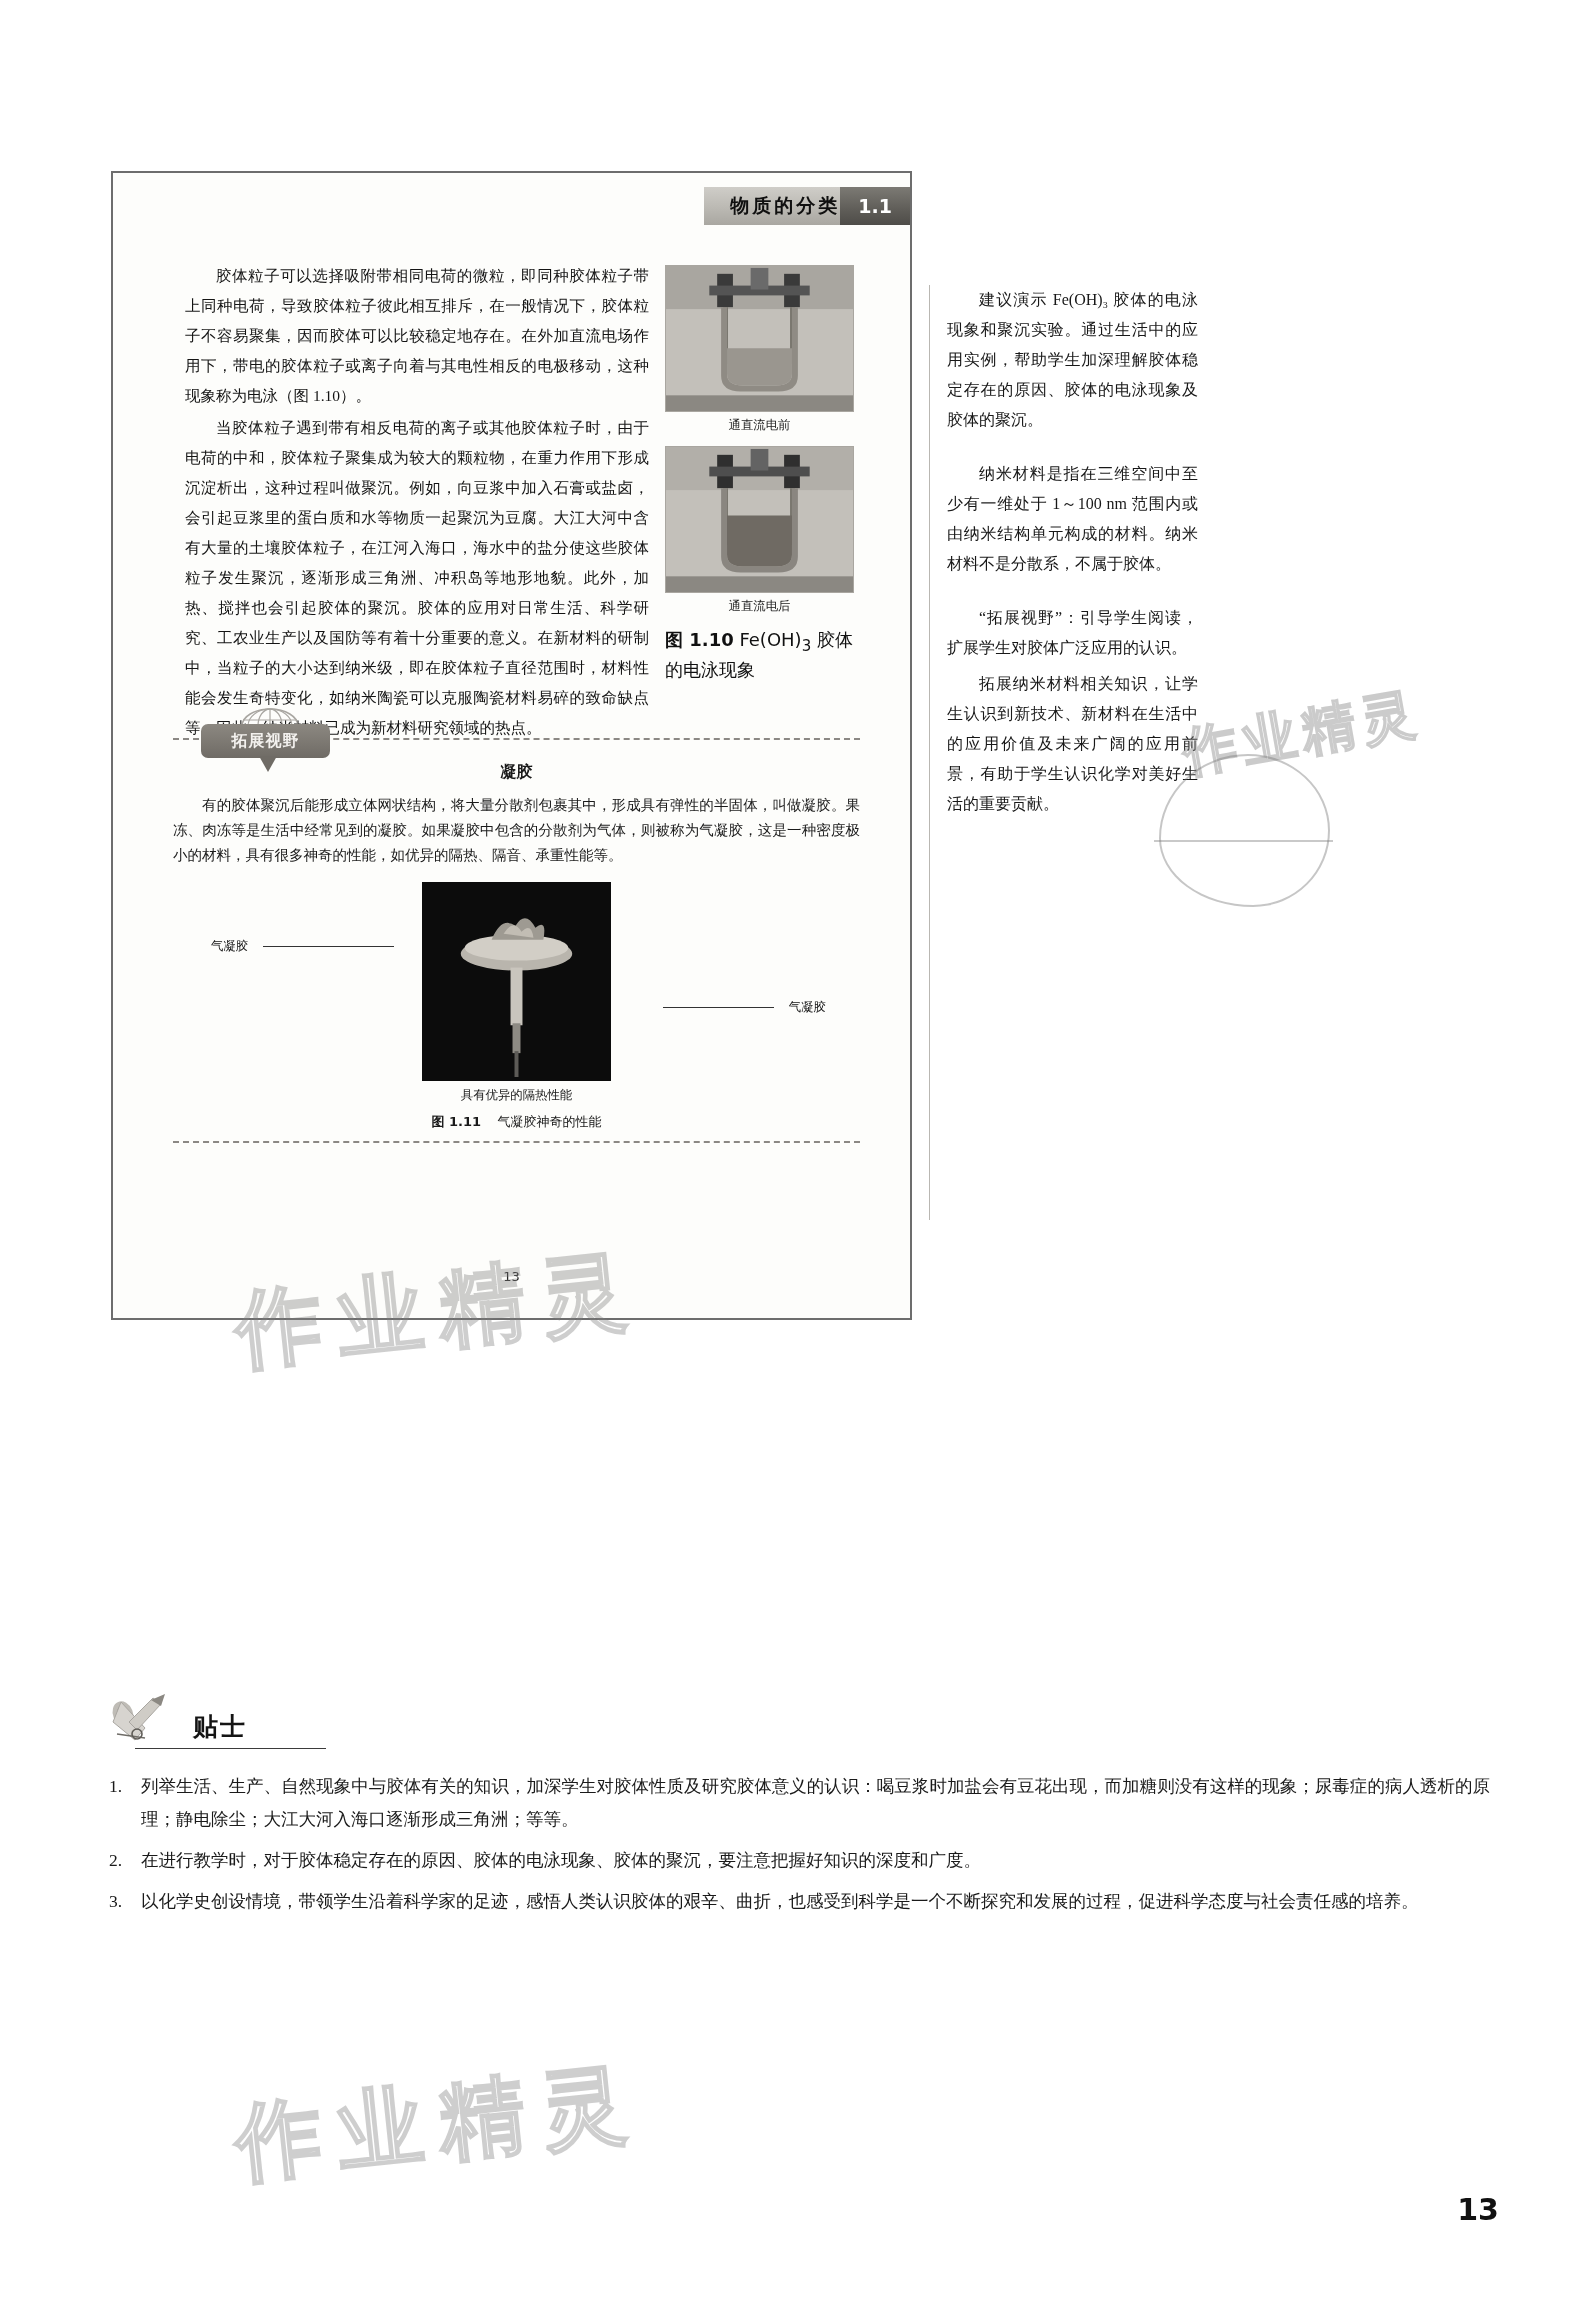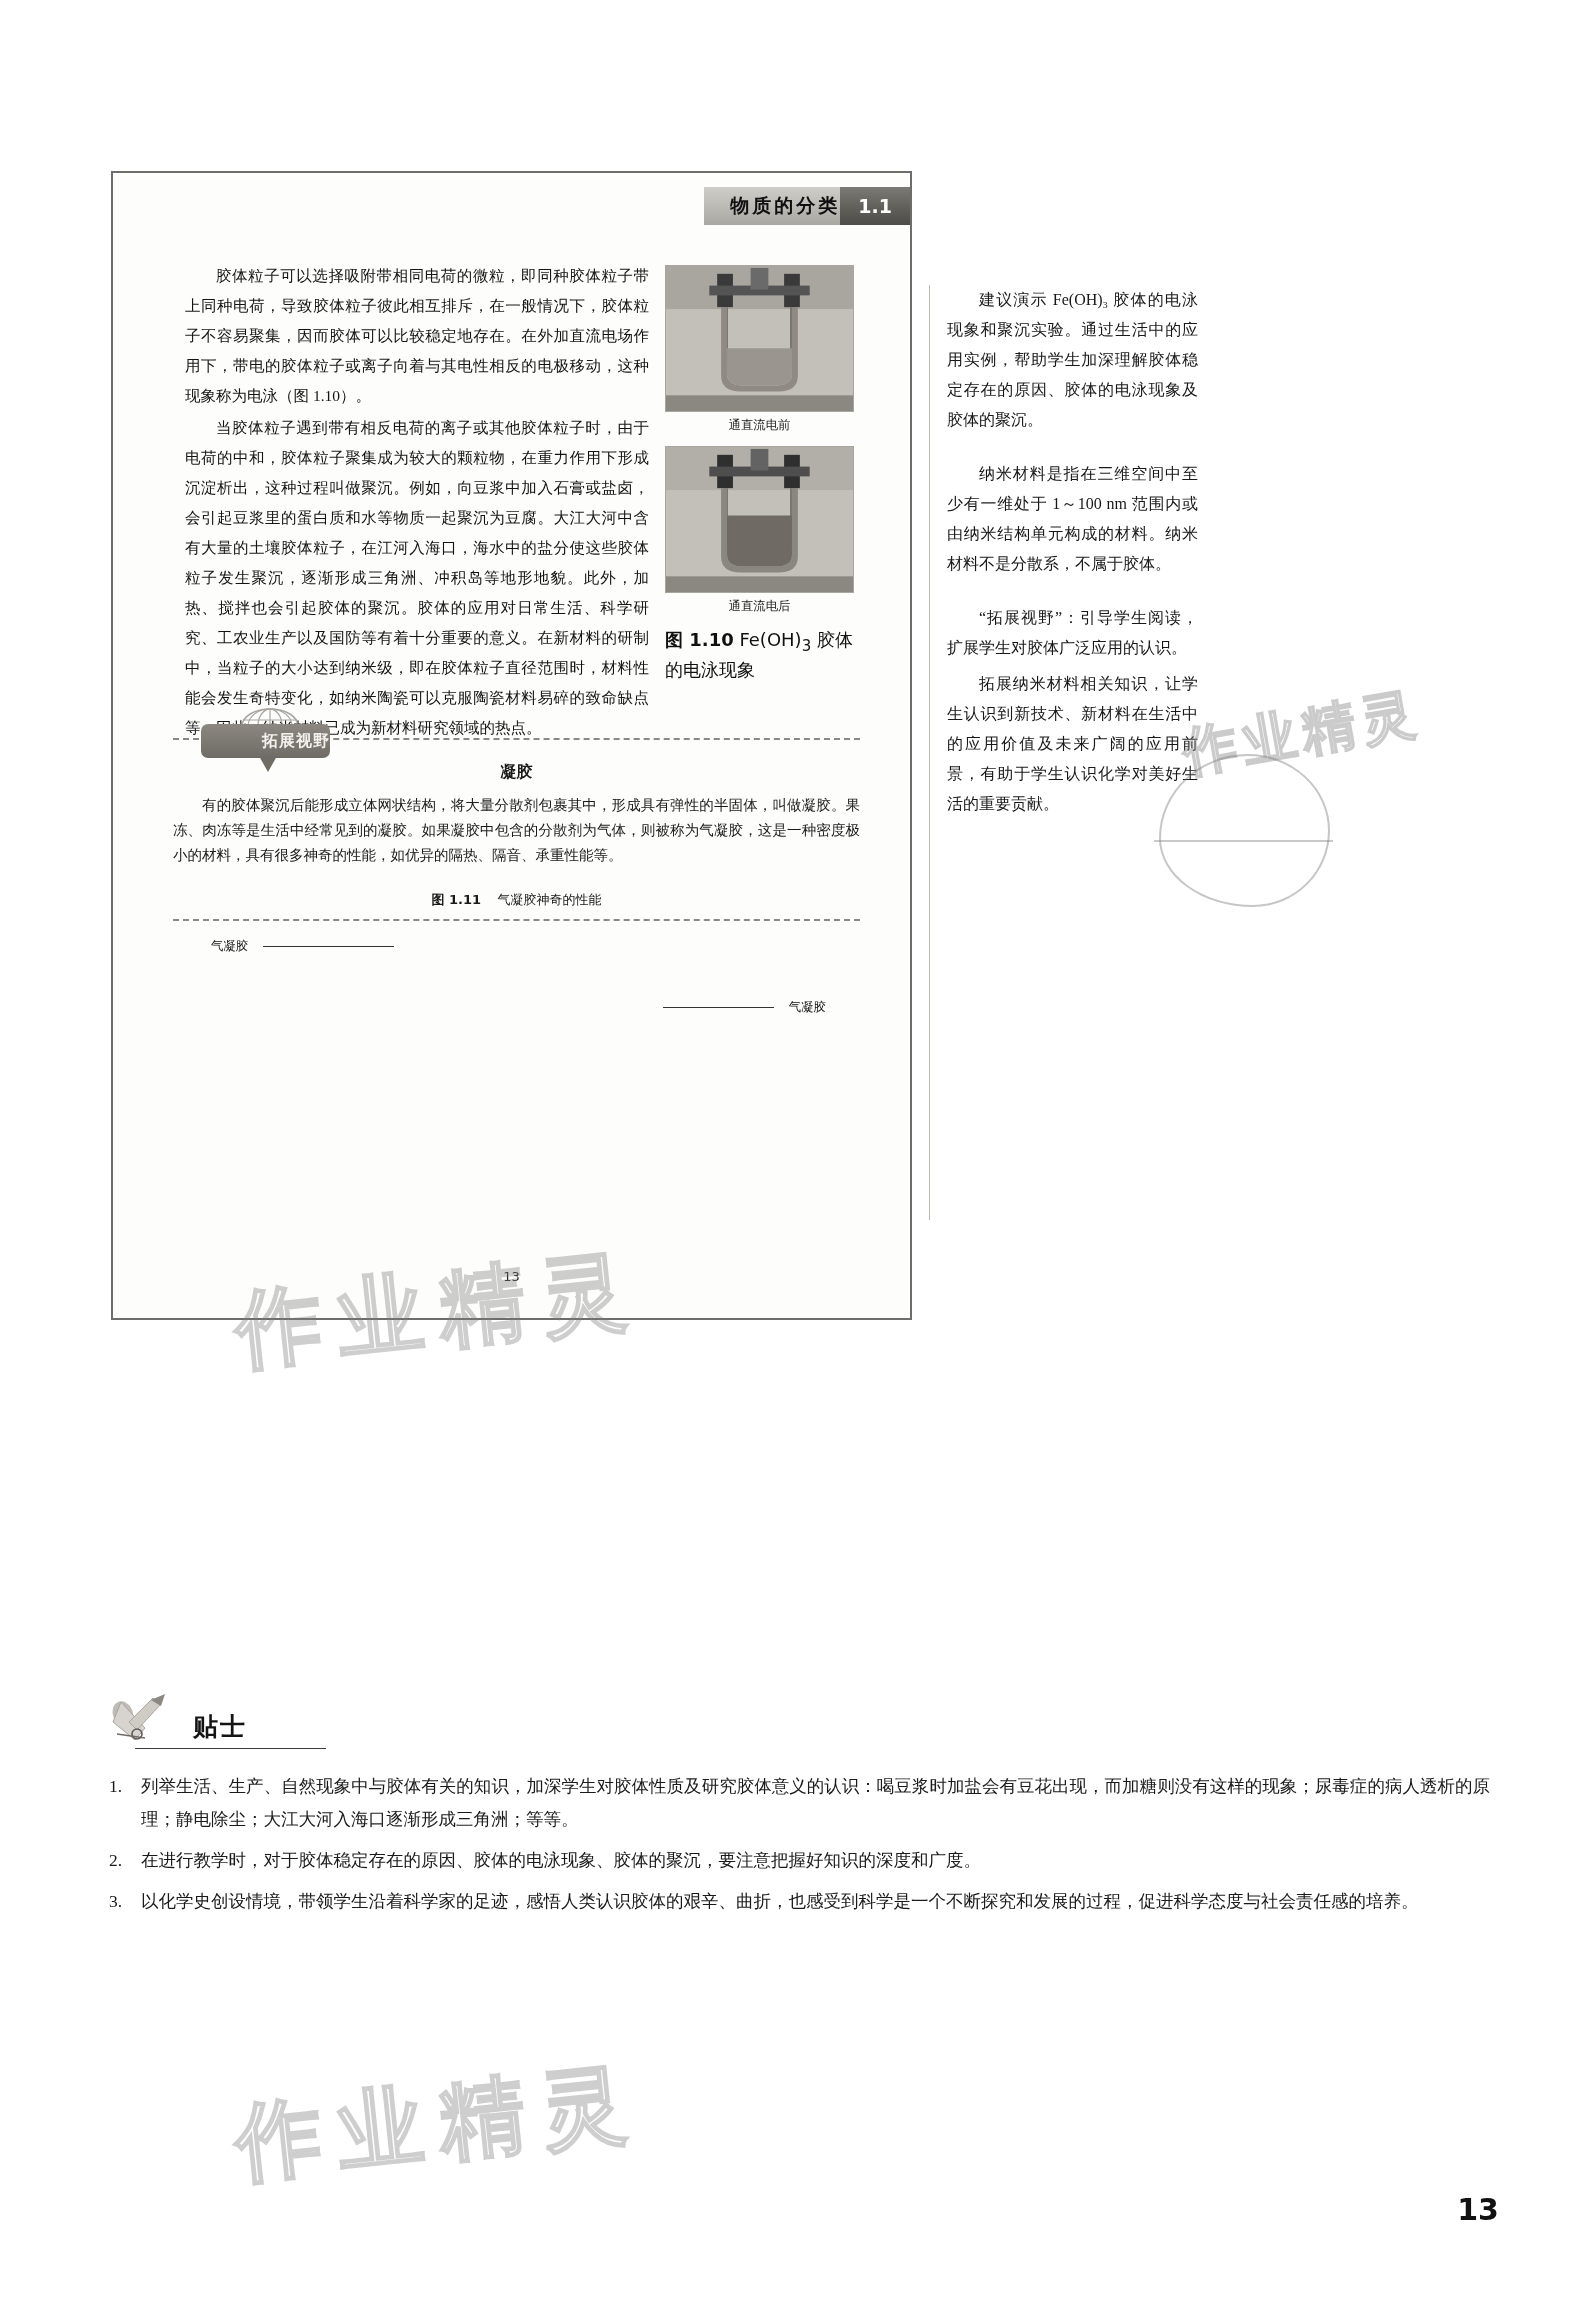--- a/index.html
+++ b/index.html
@@ -141,21 +141,21 @@
     height: 42px;
   }
   .badge-bubble {
     position: absolute;
     left: 0; top: 8px;
     width: 129px; height: 34px;
     background: linear-gradient(180deg,#8c8881 0%, #6f6b65 100%);
     border-radius: 7px;
     display: flex;
     align-items: center;
-    justify-content: flex-end;
+    justify-content: center;
   }
   .badge-bubble span {
     color: #f3f1ee;
     font-size: 16px;
     font-weight: 700;
     letter-spacing: 1px;
     font-family: "DejaVu Sans", "Liberation Sans", sans-serif;
   }
   .badge-tail {
     position: absolute;
@@ -471,20 +471,35 @@
           <div class="badge-tail"></div>
         </div>
       </div>
 
       <div class="expand-title">凝胶</div>
       <p class="expand-para">有的胶体聚沉后能形成立体网状结构，将大量分散剂包裹其中，形成具有弹性的半固体，叫做凝胶。果冻、肉冻等是生活中经常见到的凝胶。如果凝胶中包含的分散剂为气体，则被称为气凝胶，这是一种密度极小的材料，具有很多神奇的性能，如优异的隔热、隔音、承重性能等。</p>
 
       <div id="figure-111">
         <div class="aero-row">
 
+          <div class="aero-item">
+            <div class="aero-photo">
+              <svg viewBox="0 0 190 200" width="189" height="199">
+                <rect width="190" height="200" fill="#0c0c0c"></rect>
+                <ellipse cx="95" cy="72" rx="56" ry="17" fill="#b9b5ad"></ellipse>
+                <ellipse cx="95" cy="66" rx="52" ry="13" fill="#d2cec6"></ellipse>
+                <path d="M70 58 Q80 34 94 44 Q104 28 114 46 Q126 36 122 58 Z" fill="#9e9a92"></path>
+                <path d="M82 52 Q92 36 100 50 Q110 40 112 56 Z" fill="#c2bdb4"></path>
+                <rect x="89" y="86" width="12" height="58" fill="#c9c5bd"></rect>
+                <rect x="91" y="142" width="8" height="30" fill="#8d8a83"></rect>
+                <rect x="93" y="170" width="4" height="26" fill="#5d5b57"></rect>
+              </svg>
+            </div>
+            <div class="aero-cap">具有优异的隔热性能</div>
+          </div>
 
         </div>
 
         <div class="leader-left">
           <span>气凝胶</span>
         </div>
         <div class="leader-line" style="left:90px; top:64px; width:131px;"></div>
 
         <div class="leader-right">
           <span>气凝胶</span>

